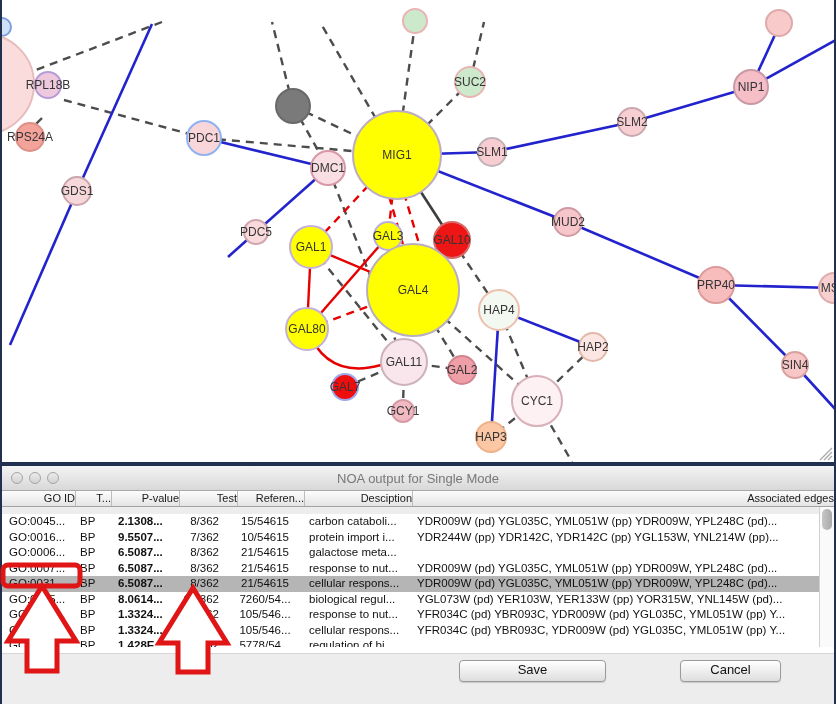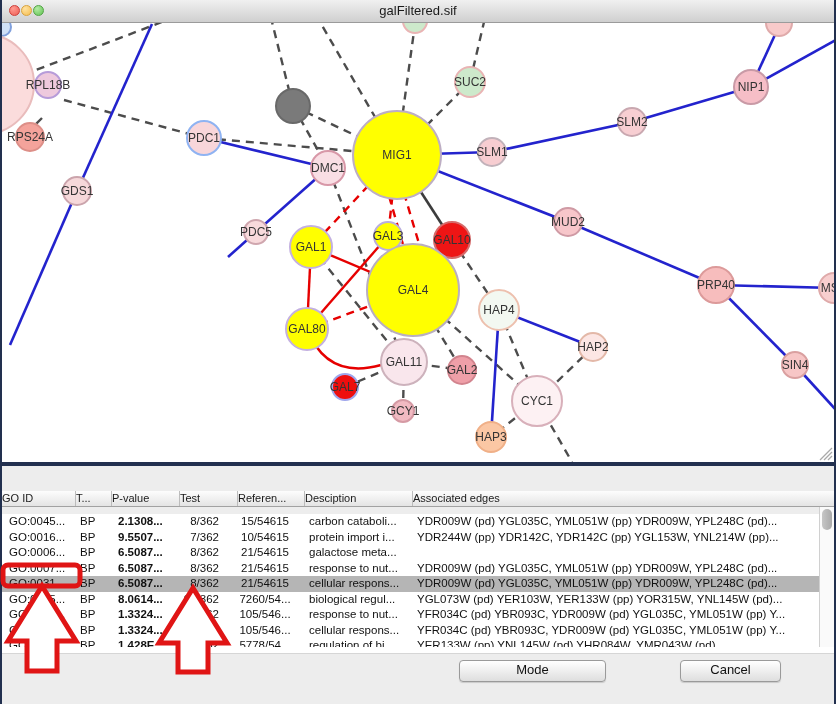--- a/index.html
+++ b/index.html
@@ -17,21 +17,21 @@
   #net-canvas{position:absolute;left:0;top:0;width:832px;height:462px;}
   
   #noa-window{left:2px;top:466px;width:832px;height:238px;background:#ededed;}
   #noa-titlebar{position:absolute;left:0;top:0;width:100%;height:25px;
     background:linear-gradient(#f4f4f4,#d8d8d8);border-bottom:1px solid #a9a9a9;box-sizing:border-box;}
   #noa-titlebar .title{position:absolute;width:100%;text-align:center;top:5px;font-size:13px;color:#787878;}
   .tl.gray{background:linear-gradient(#ececec,#d2d2d2);border:1px solid #a5a5a5;top:6px;width:12px;height:12px;}
   .tl.g1{left:9px;} .tl.g2{left:27px;} .tl.g3{left:45px;}
   #thead{position:absolute;left:0;top:25px;width:100%;height:16px;display:flex;
     background:linear-gradient(#fdfdfd,#e4e4e4);border-bottom:1px solid #a2a2a2;box-sizing:border-box;}
-  .hcell{font-size:11px;color:#1a1a1a;text-align:left;line-height:15px;
+  .hcell{font-size:11px;color:#1a1a1a;text-align:right;line-height:15px;
     border-right:1px solid #bcbcbc;box-sizing:border-box;overflow:hidden;white-space:nowrap;flex:0 0 auto;}
   #tbody{position:absolute;left:0;top:48px;width:100%;height:140px;background:#fff;}
   .trow{display:flex;height:15.5px;line-height:15.5px;font-size:11.5px;color:#111;white-space:nowrap;}
   .trow.hl{background:#b5b5b5;}
   .tcell{overflow:hidden;box-sizing:border-box;flex:0 0 auto;}
   .c0{width:74px;padding-left:7px;}
   .c1{width:36px;padding-left:4px;}
   .c2{width:68px;padding-left:6px;font-weight:bold;}
   .c3{width:58px;text-align:right;padding-right:19px;}
   .c4{width:67px;text-align:center;padding-right:13px;}
@@ -164,29 +164,29 @@
       <circle cx="716" cy="285" r="18" fill="#f7bdbd" stroke="#dc9a9a" stroke-width="2"></circle>
       <text x="716" y="289" text-anchor="middle" class="netlabel">PRP40</text>
       <circle cx="795" cy="365" r="13" fill="#f7c6c6" stroke="#daa0a0" stroke-width="2"></circle>
       <text x="795" y="369" text-anchor="middle" class="netlabel">SIN4</text>
       <circle cx="834" cy="288" r="15" fill="#f8cfcf" stroke="#dfaaaa" stroke-width="2"></circle>
       <text x="834" y="292" text-anchor="middle" class="netlabel">MSN</text>
       <line x1="820" y1="460" x2="832" y2="448" stroke="#a9a9a9" stroke-width="1.2"></line>
       <line x1="824" y1="460" x2="832" y2="452" stroke="#a9a9a9" stroke-width="1.2"></line>
       <line x1="828" y1="460" x2="832" y2="456" stroke="#a9a9a9" stroke-width="1.2"></line>
     </svg>
-  <div class="titlebar">
-    <span class="tl red"></span>
-    <span class="tl yellow"></span>
-    <span class="tl green"></span>
-    <span class="title">galFiltered.sif</span>
+</div>
+
+<div class="window" id="noa-window">
+  <div id="noa-titlebar">
+    <span class="tl gray g1"></span>
+    <span class="tl gray g2"></span>
+    <span class="tl gray g3"></span>
+    <span class="title">NOA output for Single Mode</span>
   </div>
-</div>
-
-<div class="window" id="noa-window">
   <div id="thead">
       <div class="hcell" style="width: 74px;">GO ID</div>
       <div class="hcell" style="width: 36px;">T...</div>
       <div class="hcell" style="width: 68px;">P-value</div>
       <div class="hcell" style="width: 58px;">Test</div>
       <div class="hcell" style="width: 67px;">Referen...</div>
       <div class="hcell" style="width: 108px;">Desciption</div>
       <div class="hcell" style="flex: 1 1 auto; border-right: none;">Associated edges</div>
     </div>
   <div id="tbody">
@@ -261,28 +261,27 @@
         <div class="tcell c5">cellular respons...</div>
         <div class="tcell c6">YFR034C (pd) YBR093C, YDR009W (pd) YGL035C, YML051W (pp) Y...</div>
       </div>
       <div class="trow">
         <div class="tcell c0">GO:0050...</div>
         <div class="tcell c1">BP</div>
         <div class="tcell c2">1.428E...</div>
         <div class="tcell c3">80/362</div>
         <div class="tcell c4">5778/54...</div>
         <div class="tcell c5">regulation of bi...</div>
-        <div class="tcell c6">YER133W (pp) YNL145W (pd) YHR084W, YMR043W (pd)...</div>
       </div>
     </div>
   <div id="vscroll">
     <div id="vthumb"></div>
   </div>
   <div id="below-table"></div>
-  <div class="btn" id="save-btn">Mode</div>
+  <div class="btn" id="save-btn">Save</div>
   <div class="btn" id="cancel-btn">Cancel</div>
 </div>
 
 <svg id="annot">
     <rect x="3" y="565" width="77" height="21" rx="5" fill="none" stroke="#e01515" stroke-width="5"></rect>
     <polygon points="42,586 76,641 57,641 57,671 27,671 27,641 8,641" fill="#ffffff" stroke="#e01515" stroke-width="5" stroke-linejoin="miter"></polygon>
     <polygon points="193,588 227,643 208,643 208,672 178,672 178,643 159,643" fill="#ffffff" stroke="#e01515" stroke-width="5" stroke-linejoin="miter"></polygon>
   </svg>
 
 </body></html>

